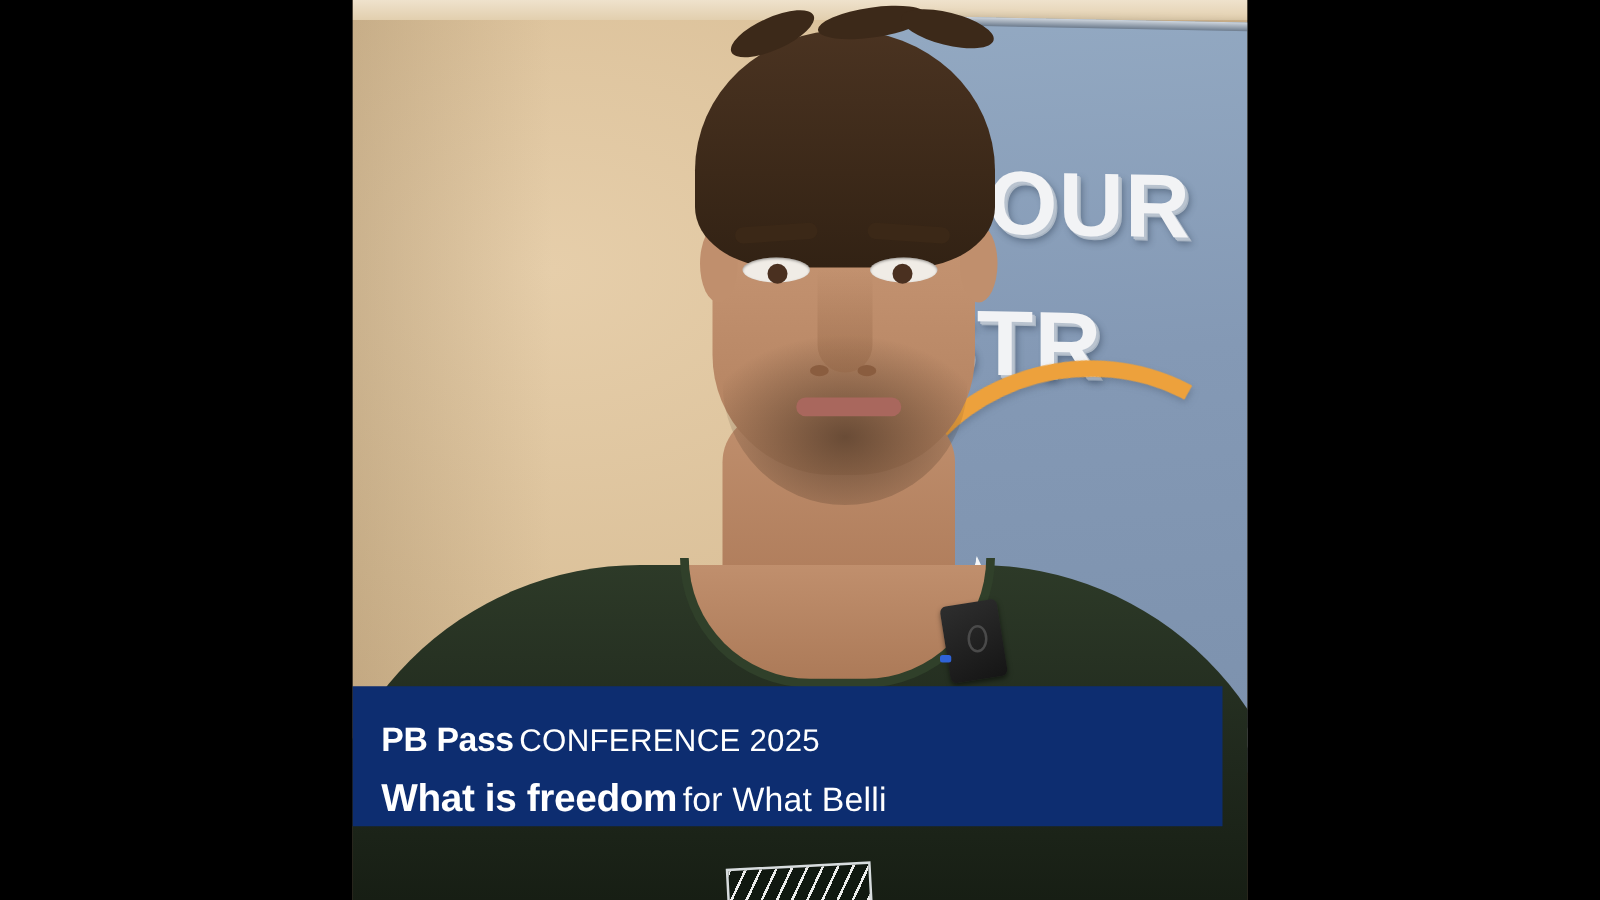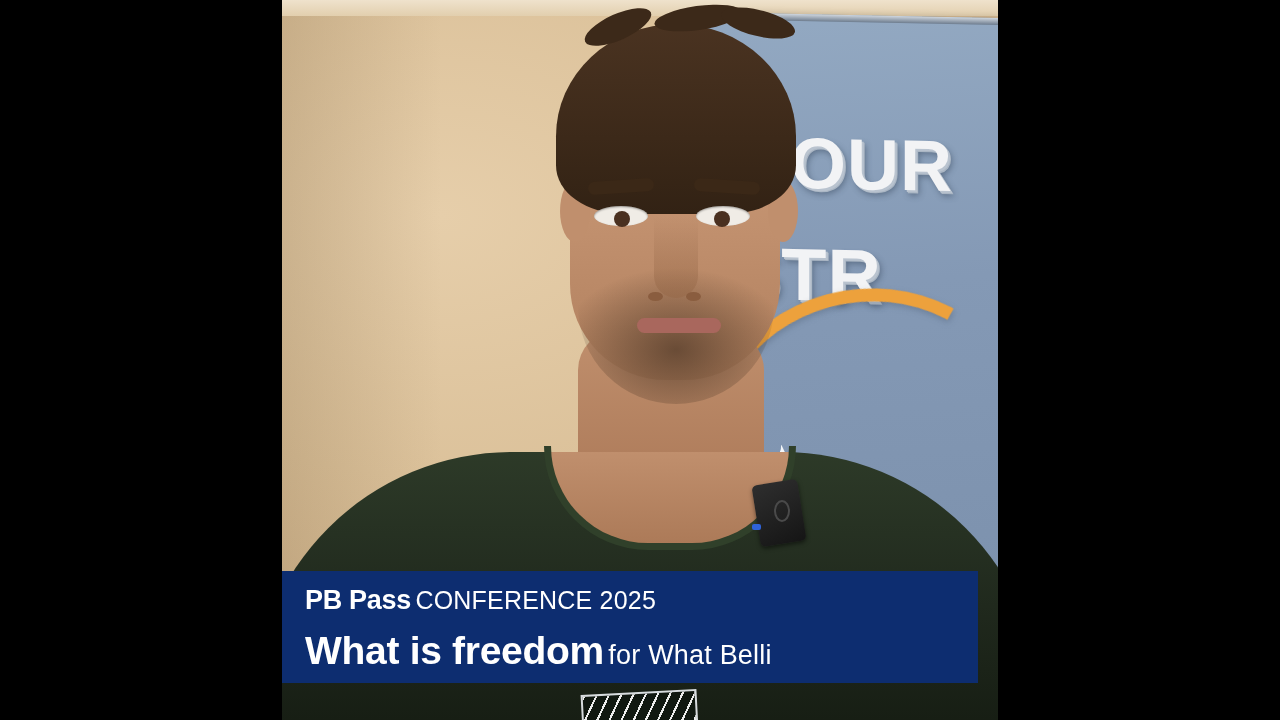--- a/index.html
+++ b/index.html
@@ -242,39 +242,39 @@
     background:
       repeating-linear-gradient(118deg, #ffffff 0 2px, transparent 2px 11px),
       #101810;
     border:2px solid #e8ecef;
     transform:rotate(-3deg);
     opacity:.92;
   }
 
   
   #caption{
-    position:absolute; left:282px; top:571px;
+    position:absolute; left:282px; top:549px;
     width:696px; height:112px;
     background:#0d2d70;
     z-index:50;
-    padding:14px 0 0 23px;
+    padding:28px 0 0 23px;
   }
   .cap-line{ white-space:nowrap; color:#ffffff; }
   .cap-line.one{ margin-bottom:13px; }
   .cap-strong{
     font-weight:700;
     font-size:27px;
     letter-spacing:-.3px;
   }
   .cap-light{
     font-weight:400;
     font-size:25px;
     letter-spacing:.2px;
   }
-  .cap-line.two .cap-strong{ font-size:39px; }
+  .cap-line.two .cap-strong{ font-size:31px; }
   .cap-line.two .cap-light{ font-size:27px; }
 </style>
 </head>
 <body>
 
 <div id="stage">
 
   <div id="video">
 
     <div class="wall"></div>

